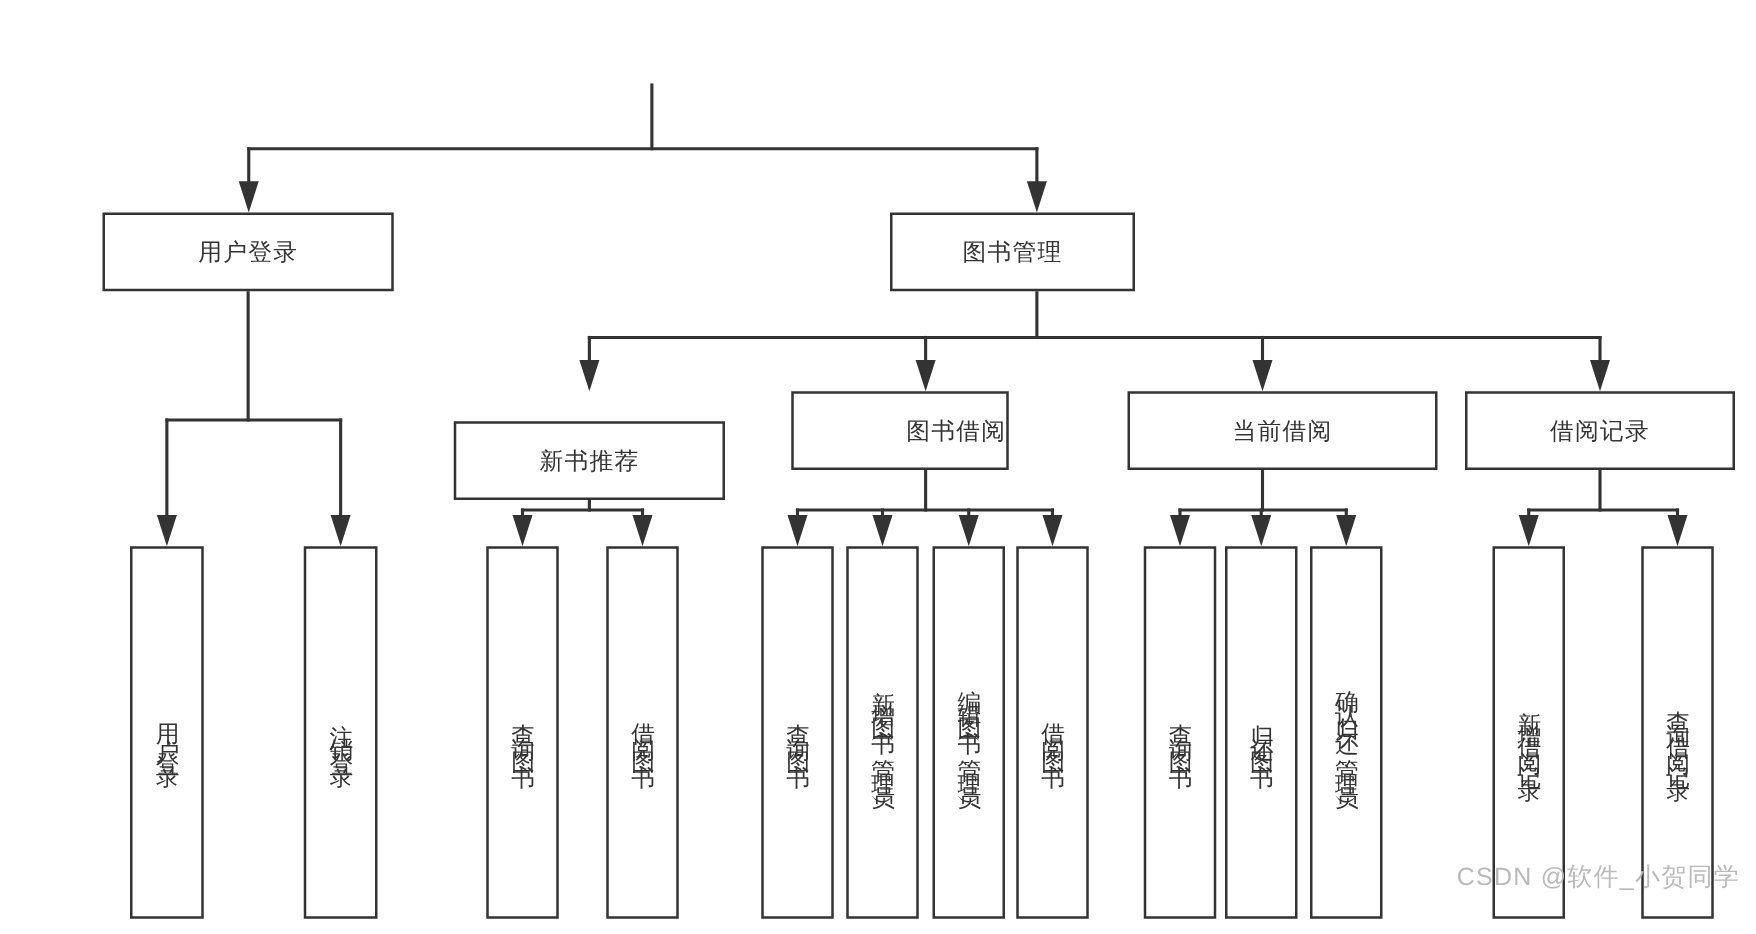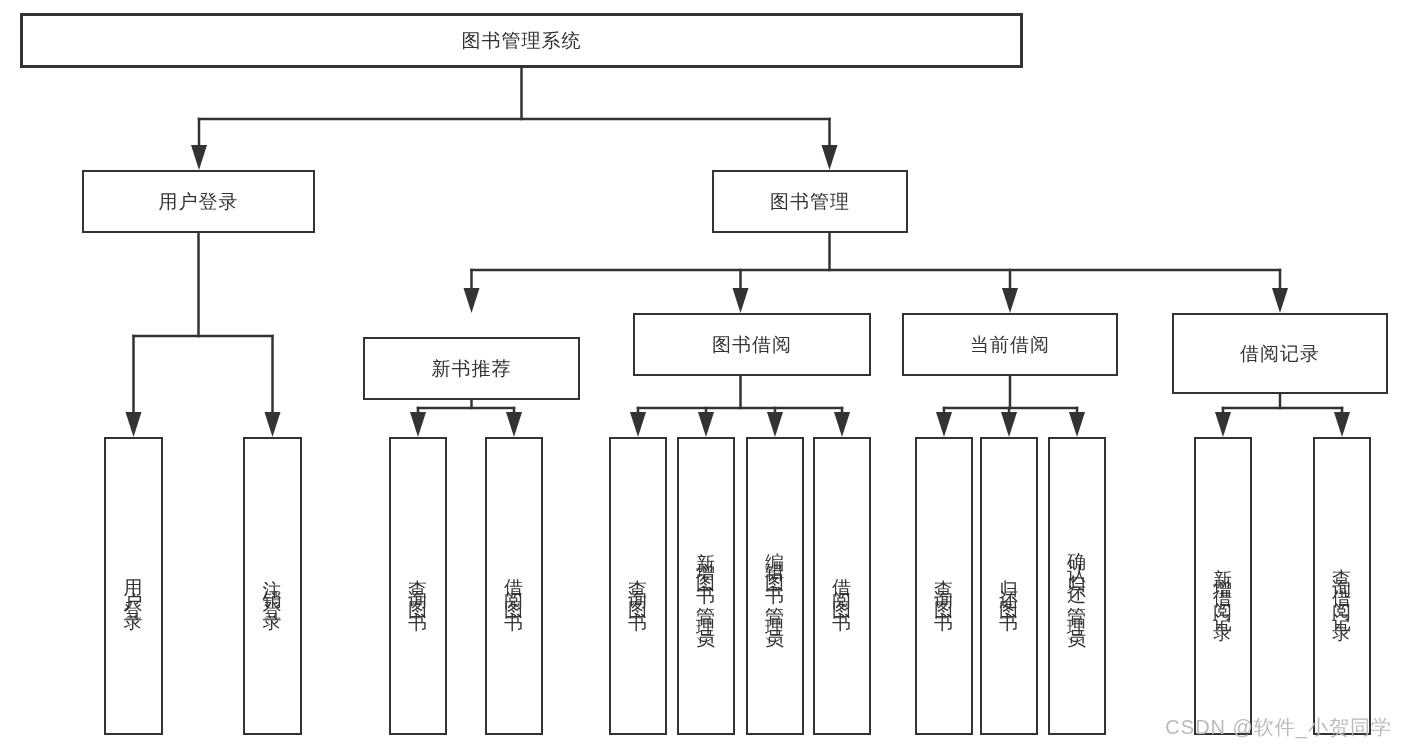--- a/index.html
+++ b/index.html
@@ -43,21 +43,21 @@
   .vbox .vlabel{
     writing-mode:vertical-lr;
     text-orientation:mixed;
     font-size:19px;color:var(--ink);
     letter-spacing:11px;
     line-height:1;
     white-space:nowrap;
   }
   #watermark{
     position:absolute;
-    top:714px;right:13px;
+    top:688px;right:13px;
     font-size:20px;color:var(--wm);
     letter-spacing:1px;white-space:nowrap;
     z-index:5;
   }
 </style>
 </head>
 <body>
 
 <div id="stage">
 
@@ -123,41 +123,38 @@
     <g>
       <path d="M1280 376 V408"></path>
       <path d="M1223 408 H1342"></path>
       <path d="M1223 408 V414"></path>
       <path d="M1342 408 V414"></path>
       <polygon points="1215,412 1231,412 1223,437"></polygon>
       <polygon points="1334,412 1350,412 1342,437"></polygon>
     </g>
   </svg>
 
-  <div class="hbox root" style="left:20px;top:13px;width:1003px;height:55px;">
-    <span class="label">图书管理系统</span>
-  </div>
 
   <div class="hbox" style="left:82px;top:170px;width:233px;height:63px;">
     <span class="label">用户登录</span>
   </div>
   <div class="hbox" style="left:712px;top:170px;width:196px;height:63px;">
     <span class="label">图书管理</span>
   </div>
 
   <div class="hbox" style="left:363px;top:313px;width:217px;height:63px;margin-top:24px;">
     <span class="label">新书推荐</span>
   </div>
-  <div class="hbox" style="left:633px;top:313px;width:238px;height:63px;">
+  <div class="hbox" style="left:633px;top:313px;width:174px;height:63px;justify-content:flex-end;">
     <span class="label">图书借阅</span>
   </div>
-  <div class="hbox" style="left:902px;top:313px;width:216px;height:63px;">
+  <div class="hbox" style="left:902px;top:313px;width:248px;height:63px;">
     <span class="label">当前借阅</span>
   </div>
-  <div class="hbox" style="left:1172px;top:313px;width:216px;height:81px;">
+  <div class="hbox" style="left:1172px;top:313px;width:216px;height:63px;">
     <span class="label">借阅记录</span>
   </div>
 
   <div class="vbox" style="left:104px;width:59px;">
     <span class="vlabel">用户登录</span>
   </div>
   <div class="vbox" style="left:243px;width:59px;">
     <span class="vlabel">注销登录</span>
   </div>
 

